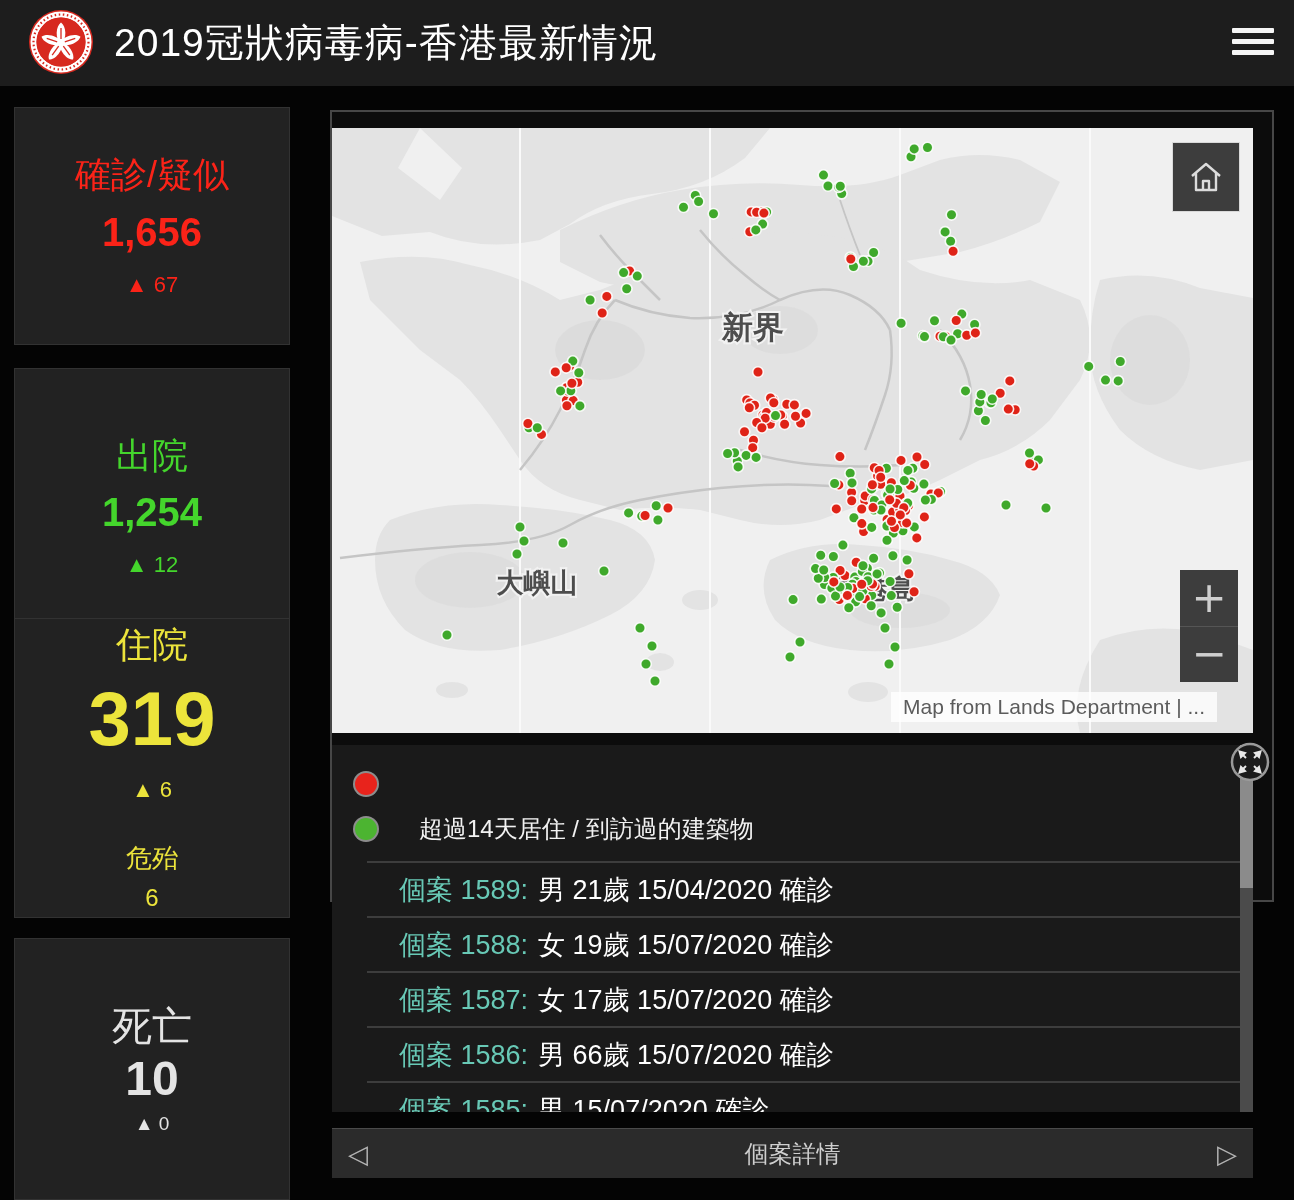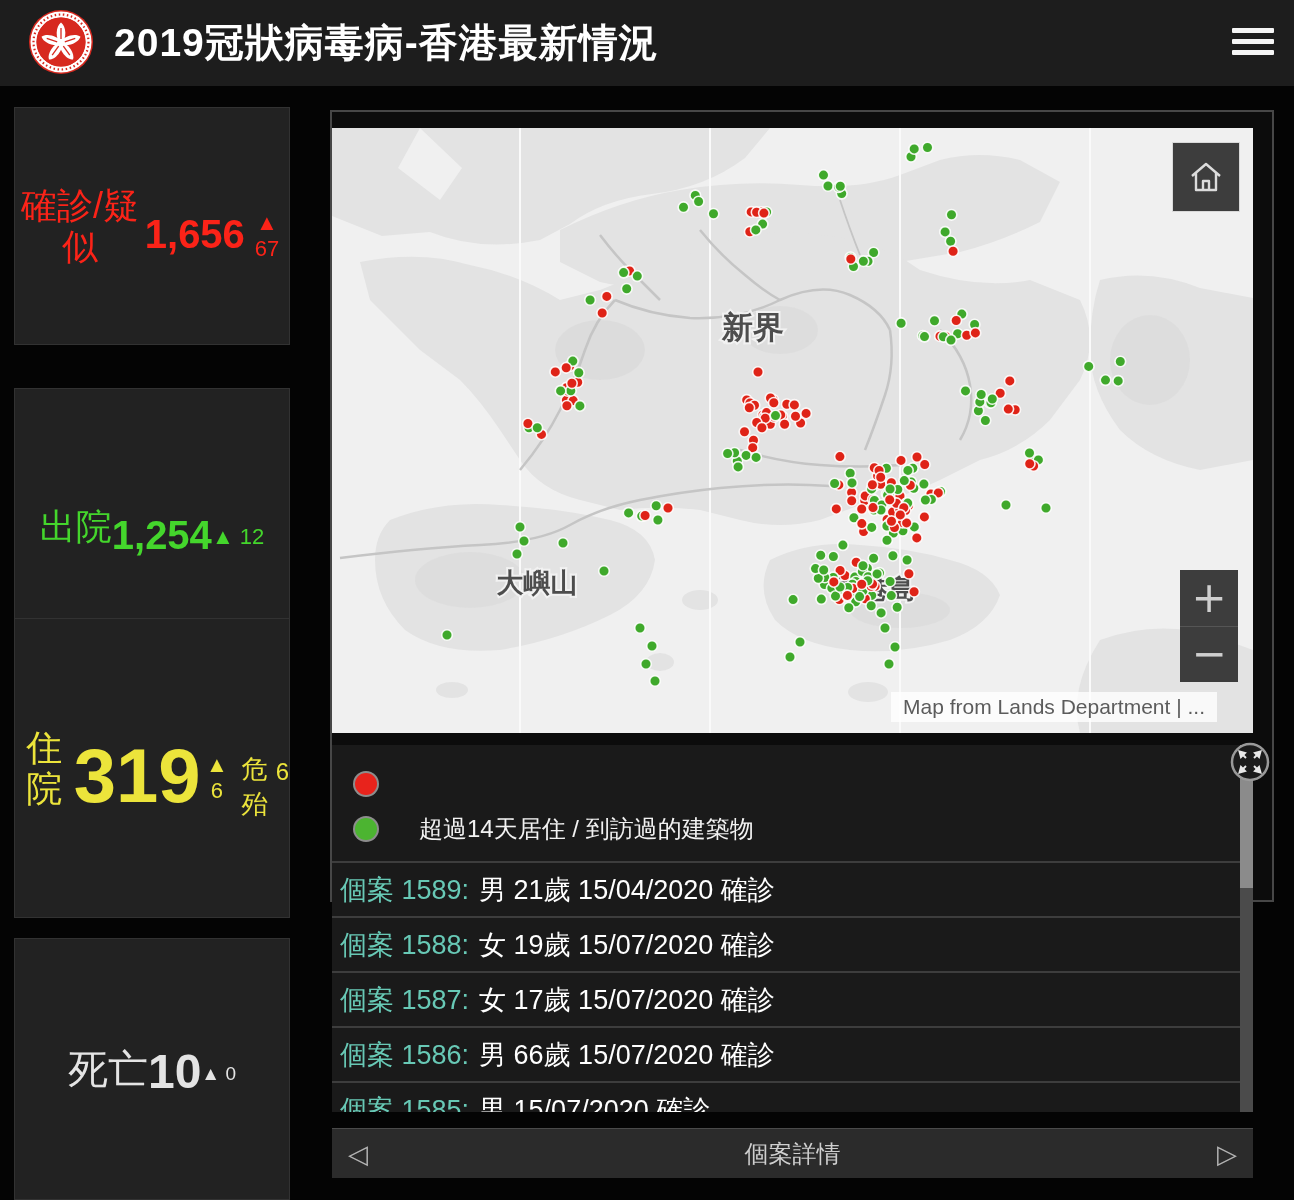--- a/index.html
+++ b/index.html
@@ -6,26 +6,26 @@
   * { box-sizing: border-box; }
   html,body { margin:0; padding:0; }
   body {
     width:1294px; height:1200px; position:relative; overflow:hidden;
     background:#040404; font-family:"Liberation Sans", sans-serif; color:#eee;
   }
   
   .header { position:absolute; left:0; top:0; width:1294px; height:86px; background:#1d1d1d; }
   .logo { position:absolute; left:28px; top:9px; width:66px; height:66px; }
   .app-title { position:absolute; left:114px; top:0; height:86px; display:flex; align-items:center;
-    font-size:39px; font-weight:700; color:#ffffff; letter-spacing:1px; white-space:nowrap; }
+    font-size:39px; font-weight:400; color:#ffffff; letter-spacing:1px; white-space:nowrap; }
   .hamburger { position:absolute; right:20px; top:28px; width:42px; height:32px; cursor:pointer; }
   .hamburger .bar { height:5px; background:#f5f5f5; border-radius:1px; margin-bottom:6px; }
   
   .card { position:absolute; left:14px; width:276px; background:#222222; border:1px solid #323232;
-    display:flex; flex-direction:row; align-items:center; justify-content:center; text-align:center; }
+    display:flex; flex-direction:column; align-items:center; justify-content:center; text-align:center; }
   .c-red   { color:#fb2318; }
   .c-green { color:#44d62c; }
   .c-yellow{ color:#ece43b; }
   .c-white { color:#e4e4e4; }
   .card-label { font-size:36px; line-height:1.15; }
   .card-value { font-size:40px; font-weight:700; line-height:1; margin-top:16px; }
   .card-value.xl { font-size:76px; }
   .card-delta { font-size:22px; margin-top:20px; }
   .card-sub-label { font-size:26px; margin-top:38px; }
   .card-sub-value { font-size:24px; margin-top:8px; }
@@ -49,21 +49,21 @@
     color:#5c5c5c; font-size:21px; display:flex; align-items:center; padding:0 12px; white-space:nowrap; }
   
   .list-panel { position:absolute; left:0; top:633px; width:921px; height:367px; overflow:hidden; background:#1a1a1a; }
   .legend-block { padding:16px 0 10px 0; }
   .legend-row { display:flex; align-items:center; height:45px; padding-left:23px; }
   .legend-dot { width:22px; height:22px; border-radius:50%; box-shadow:0 0 0 2px rgba(255,255,255,0.5); }
   .legend-dot.red { background:#e8231c; }
   .legend-dot.green { background:#4cb431; }
   .legend-label { margin-left:42px; font-size:24px; color:#f2f2f2; }
   .case-row { border-top:2px solid #3d3d3d; height:55px; display:flex; align-items:center;
-    padding-left:8px; font-size:27px; white-space:nowrap; cursor:pointer; }
+    padding-left:32px; font-size:27px; white-space:nowrap; cursor:pointer;margin-left:35px; }
   .case-prefix { color:#68c9b6; margin-right:10px; }
   .case-details { color:#ffffff; }
   .list-scrollbar { position:absolute; left:908px; top:633px; width:13px; height:367px; background:#4b4b4b; }
   .scroll-thumb { position:absolute; left:0; top:0; width:13px; height:143px; background:#8b8b8b; cursor:pointer; }
   .expand-btn { position:absolute; left:897px; top:629px; width:42px; height:42px; cursor:pointer; }
   
   .footer-bar { position:absolute; left:0; top:1016px; width:921px; height:50px; background:#2b2b2b;
     border-top:1px solid #4a4a4a; display:flex; align-items:center; justify-content:center; }
   .footer-label { font-size:24px; color:#cfcfcf; }
   .footer-arrow { position:absolute; top:0; height:50px; width:44px; display:flex; align-items:center;
@@ -110,21 +110,21 @@
     <div class="bar"></div>
   </div>
 </div>
 
 <div class="card" style="top:107px;height:238px;">
   <div class="card-label c-red">確診/疑似</div>
   <div class="card-value c-red">1,656</div>
   <div class="card-delta c-red">▲ 67</div>
 </div>
 
-<div class="card" style="top:388px;height:277px;">
+<div class="card" style="top:368px;height:277px;">
   <div class="card-label c-green">出院</div>
   <div class="card-value c-green">1,254</div>
   <div class="card-delta c-green">▲ 12</div>
 </div>
 
 <div class="card" style="top:618px;height:300px;">
   <div class="card-label c-yellow">住院</div>
   <div class="card-value c-yellow xl">319</div>
   <div class="card-delta c-yellow">▲ 6</div>
   <div class="card-sub-label c-yellow">危殆</div>

